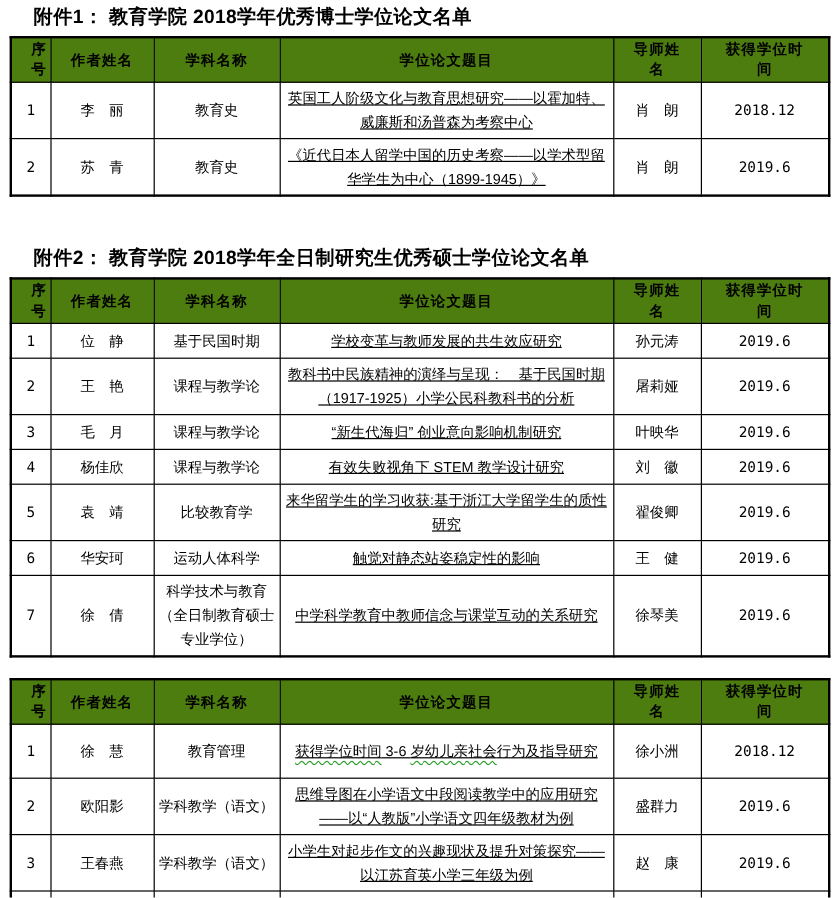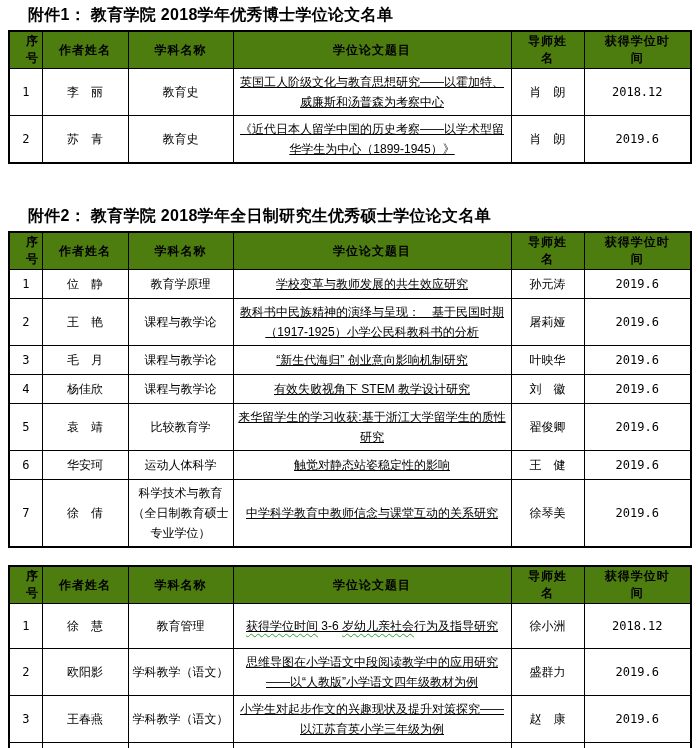--- a/index.html
+++ b/index.html
@@ -106,21 +106,21 @@
             <th>学科名称</th>
             <th>学位论文题目</th>
             <th>导师姓名</th>
             <th>获得学位时间</th>
           </tr>
         </thead>
       <tbody>
           <tr>
             <td class="cell-no">1</td>
             <td class="cell-author">位　静</td>
-            <td class="cell-subject">教育学原理</td>
+            <td class="cell-subject">基于民国时期</td>
             <td class="cell-thesis">学校变革与教师发展的共生效应研究</td>
             <td class="cell-mentor">孙元涛</td>
             <td class="cell-date">2019.6</td>
           </tr>
           <tr>
             <td class="cell-no">2</td>
             <td class="cell-author">王　艳</td>
             <td class="cell-subject">课程与教学论</td>
             <td class="cell-thesis">教科书中民族精神的演绎与呈现：　基于民国时期（1917-1925）小学公民科教科书的分析</td>
             <td class="cell-mentor">屠莉娅</td>

